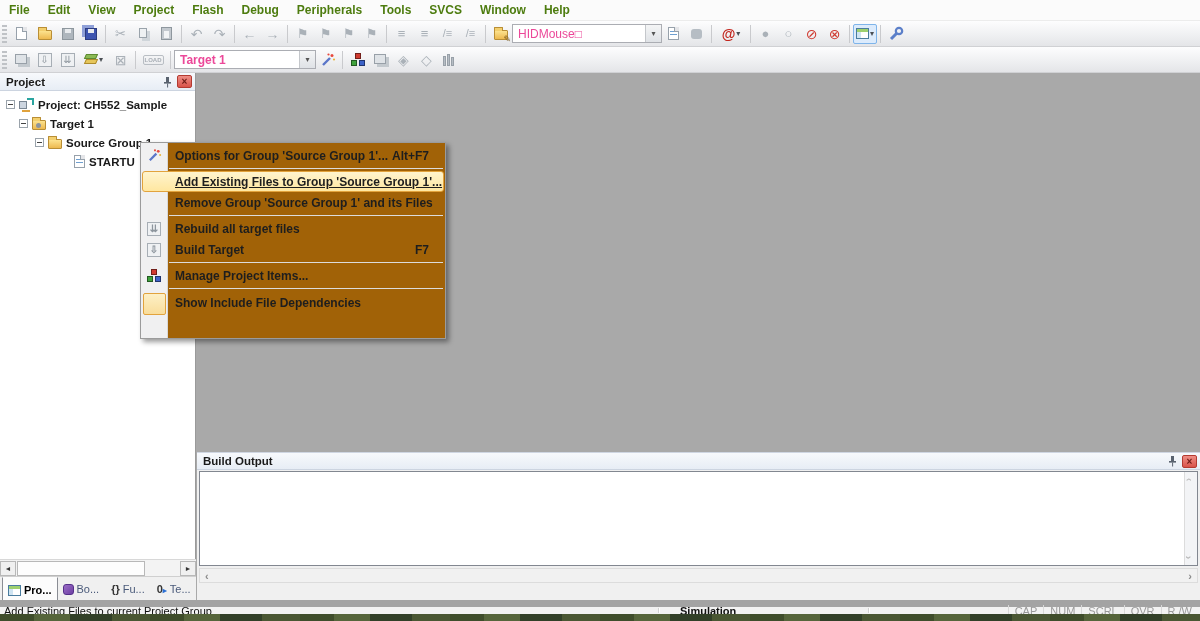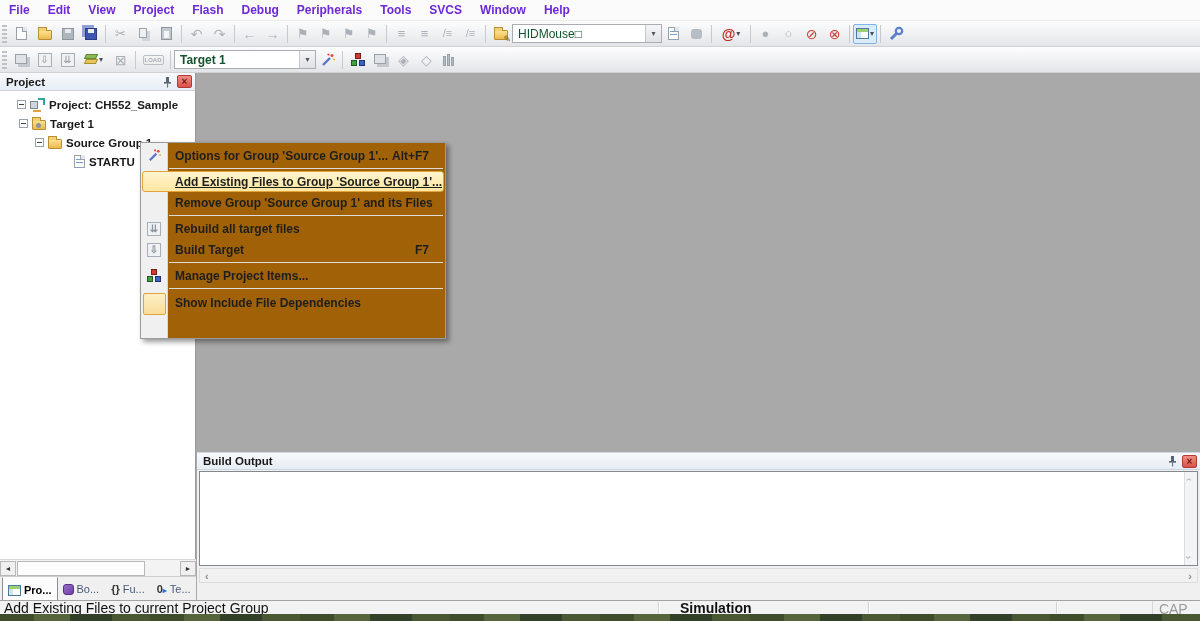--- a/index.html
+++ b/index.html
@@ -1,21 +1,21 @@
 <!DOCTYPE html>
 <html><head>
 <meta charset="utf-8">
 <style>
   * { box-sizing: border-box; margin: 0; padding: 0; }
   html,body { width:1200px; height:621px; overflow:hidden; }
   body { font-family:"Liberation Sans", sans-serif; position:relative; background:#fff; font-size:12px; color:#1a1a1a; }
 
   
   #menubar { position:absolute; left:0; top:0; width:1200px; height:21px; background:#fbfbfb; display:flex; align-items:center; border-bottom:1px solid #ececec; }
-  #menubar .mitem { padding:0 9px; line-height:20px; font-weight:bold; font-size:12px; color:#6d28d9; cursor:default; }
+  #menubar .mitem { padding:0 9px; line-height:20px; font-weight:bold; font-size:12px; color:#4d7c0f; cursor:default; }
 
   
   .toolbar { position:absolute; left:0; width:1200px; height:26px; background:linear-gradient(#fdfdfe,#eeeff1 60%,#e4e5e8); border-bottom:1px solid #d0d1d4; display:flex; align-items:center; }
   #toolbar1 { top:21px; }
   #toolbar2 { top:47px; }
   .grip { width:5px; height:18px; margin:0 3px 0 2px; background:repeating-linear-gradient(#bfc2c6 0 2px, transparent 2px 4px); }
   .tb { width:23px; height:22px; display:flex; align-items:center; justify-content:center; border-radius:2px; position:relative; }
   .sep { width:1px; height:18px; background:#c9cacd; margin:0 3px; }
   .gray { color:#aab1b8; }
   .red { color:#cf3a30; }
@@ -51,21 +51,21 @@
   .i-books i:nth-child(1){ height:10px; } .i-books i:nth-child(2){ height:12px; } .i-books i:nth-child(3){ height:9px; }
   .i-winstack { width:12px; height:10px; background:#dfe3e7; border:1px solid #98a0a8; box-shadow:3px 3px 0 #c3c9ce; margin:-2px 0 0 -2px; }
   .i-loadtxt { font-size:6px; font-weight:bold; color:#a7adb4; letter-spacing:0; line-height:6px; text-align:center; border:1px solid #b9bec4; padding:1px 1px; border-radius:2px; }
   .i-boxarrow { width:14px; height:14px; border:1px solid #a7aeb5; background:#eff1f3; color:#8d959d; font-size:10px; display:flex; align-items:center; justify-content:center; }
   .caret { font-size:8px; color:#4a4f55; margin-left:1px; }
   .i-wtoggle { width:24px; height:20px; border:1px solid #7eb4ea; background:#dcebfc; border-radius:2px; display:flex; align-items:center; justify-content:center; }
   .i-minitable { width:13px; height:11px; border:1px solid #4a7c9e; background:
       linear-gradient(#9ed06f 0 0) 0 0/13px 3px no-repeat,
       linear-gradient(90deg,#cfe4f2 0 4px,#fff 0) 0 3px/13px 8px no-repeat; }
   .i-combo { height:19px; background:#fff; border:1px solid #abadb3; display:flex; align-items:center; }
-  .i-combo .cval { flex:1; padding:0 5px; font-size:12px; color:#14532d; white-space:nowrap; overflow:hidden; }
+  .i-combo .cval { flex:1; padding:0 5px; font-size:12px; color:#ec4899; white-space:nowrap; overflow:hidden; }
   .i-combo .cbtn { width:16px; height:17px; background:linear-gradient(#f4f5f6,#dfe2e6); border-left:1px solid #c4c7cb; display:flex; align-items:center; justify-content:center; font-size:8px; color:#555; }
   .i-atq { color:#c2251d; font-weight:bold; font-size:14px; }
   .i-check { width:16px; height:15px; border:1px solid #d9a33b; border-radius:2px; background:linear-gradient(#fdf1c9,#f8dd9b); color:#20305a; font-weight:bold; font-size:11px; display:flex; align-items:center; justify-content:center; }
   .i-pencil { position:absolute; right:1px; bottom:1px; font-size:9px; color:#7a5a1e; }
 
   
   #workspace { position:absolute; left:0; top:73px; width:1200px; height:527px; background:#a9a9a9; }
 
   
   #project-panel { position:absolute; left:0; top:0; width:196px; height:527px; background:#fff; border-right:1px solid #9a9a9a; }
@@ -123,25 +123,25 @@
   .citem.hl { height:21px;text-decoration:underline; }
   .citem.hl::after { content:""; position:absolute; left:1px; right:1px; top:0; bottom:0; border:1px solid #e2a33d; border-radius:3px; background:linear-gradient(#fff4ce,#ffe7a0); z-index:0; }
   .citem.hl .clabel { position:relative; z-index:1; }
   .citem.checked { height:23px; }
   .citem.checked .cicon::before { content:""; position:absolute; left:2px; top:-2px; width:21px; height:20px; border:1px solid #e2a33d; border-radius:2px; background:linear-gradient(#fdf0c6,#f9dd9b); }
   .csep { height:5px; position:relative; }
   .csep::after { content:""; position:absolute; left:28px; right:2px; top:2px; height:1px; background:#dcdcdc; }
   .mini-ic { position:relative; z-index:1; }
 
   
-  #statusbar { position:absolute; left:0; top:600px; width:1200px; height:14px; background:#f2f2f2; border-top:1px solid #a3a3a3; font-size:14px; display:flex; align-items:center; }
+  #statusbar { position:absolute; left:0; top:600px; width:1200px; height:14px; background:#f2f2f2; border-top:7px solid #a3a3a3; font-size:11px; display:flex; align-items:center; }
   #status-msg { position:absolute; left:4px; color:#111; }
   .statsep { position:absolute; top:1px; bottom:1px; width:1px; background:#d2d2d2; box-shadow:1px 0 0 #fff; }
   #status-mode { position:absolute; left:680px; color:#111; font-weight:bold; }
-  #status-indicators { position:absolute; right:2px; display:flex; height:100%; align-items:center;flex-direction:column; }
+  #status-indicators { position:absolute; right:2px; display:flex; height:100%; align-items:center; }
   .ind { color:#9a9a9a; padding:0 6px; border-left:1px solid #d8d8d8; white-space:nowrap; }
 
   
   #wallpaper { position:absolute; left:0; top:614px; width:1200px; height:7px;
      background:repeating-linear-gradient(90deg,#42512d 0 34px,#5a6a3e 34px 70px,#35432a 70px 112px,#4e5c36 112px 150px); filter:brightness(.95); }
 </style>
 </head>
 <body>
 
 <div id="menubar">
@@ -345,21 +345,21 @@
       <span class="pinbtn">
         <svg width="9" height="12" viewBox="0 0 9 12">
           <rect x="3" y="1" width="3" height="5" fill="#59626f"></rect>
             <rect x="1" y="6" width="7" height="1.6" fill="#59626f"></rect>
             <rect x="4.1" y="7.5" width="1" height="4" fill="#59626f"></rect>
         </svg>
       </span>
       <span class="closebtn"><span>×</span></span>
     </div>
     <div id="tree">
-      <div class="trow" style="padding-left:17px">
+      <div class="trow" style="padding-left:6px">
         <span class="expander"></span>
         <span class="ticon i-proj">
             <i></i>
             <i></i>
             <i></i>
           </span>
         <span>Project: CH552_Sample</span>
       </div>
       <div class="trow" style="padding-left:19px">
         <span class="expander"></span>

